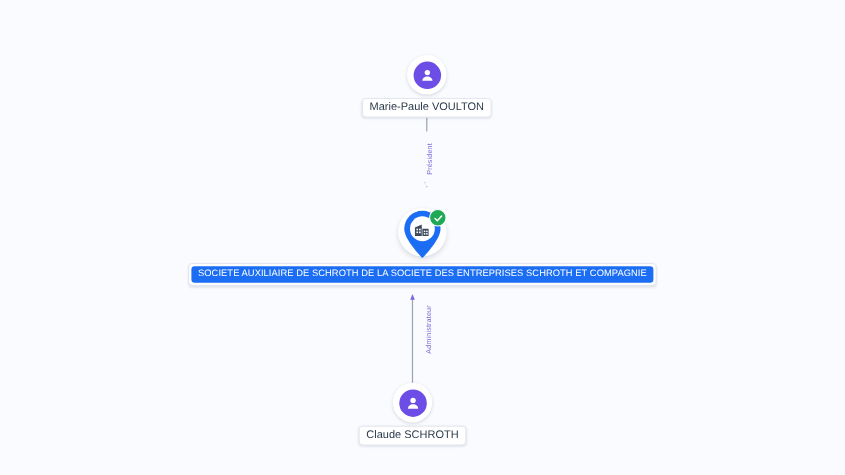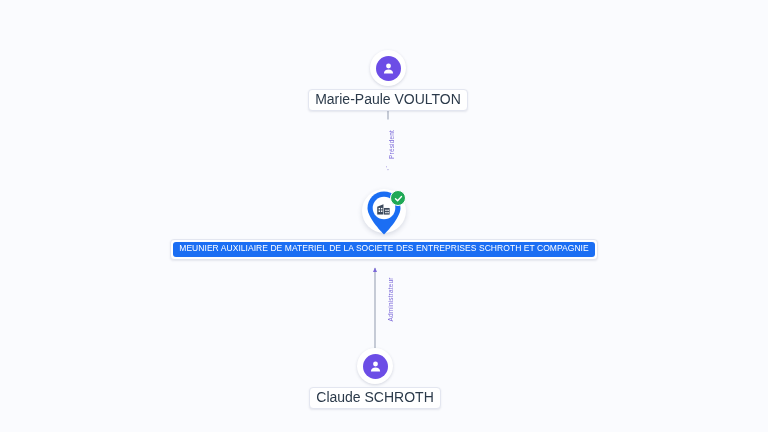--- a/index.html
+++ b/index.html
@@ -86,21 +86,21 @@
     justify-content: center;
   }
   .person-avatar-circle svg { display: block; }
 
   .person-label {
     margin-top: 3px;
     background: #ffffff;
     border: 1px solid #e3e6f0;
     border-radius: 4px;
     padding: 2px 6px 3px 6px;
-    font-size: 14px;
+    font-size: 10px;
     color: #2b3a4a;
     white-space: nowrap;
     box-shadow: 0 1px 2px rgba(40,50,90,0.10);
     line-height: 1.1;
   }
 
   
   .company-node {
     position: absolute;
     left: 0;
@@ -226,21 +226,21 @@
       </svg>
 
       <div class="company-badge">
         <svg width="9" height="9" viewBox="0 0 24 24" fill="none" stroke="#ffffff" stroke-width="3.6" stroke-linecap="round" stroke-linejoin="round" xmlns="http://www.w3.org/2000/svg">
           <polyline points="4,12.5 9.6,18 20,6.5"></polyline>
         </svg>
       </div>
     </div>
 
     <div class="company-label-shell">
-      <span class="company-label-text">MEUNIER AUXILIAIRE DE MATERIEL DE LA SOCIETE DES ENTREPRISES SCHROTH ET COMPAGNIE</span>
+      <span class="company-label-text">SOCIETE AUXILIAIRE DE SCHROTH DE LA SOCIETE DES ENTREPRISES SCHROTH ET COMPAGNIE</span>
     </div>
   </div>
 
   <div class="person-node" style="left:315px; top:348px;">
     <div class="person-avatar-ring">
       <div class="person-avatar-circle">
         <svg width="15" height="15" viewBox="0 0 24 24" fill="#ffffff" xmlns="http://www.w3.org/2000/svg">
           <circle cx="12" cy="8" r="3.9"></circle>
           <path d="M4.6 20c0-4.1 3.3-6.4 7.4-6.4s7.4 2.3 7.4 6.4z"></path>
         </svg>

